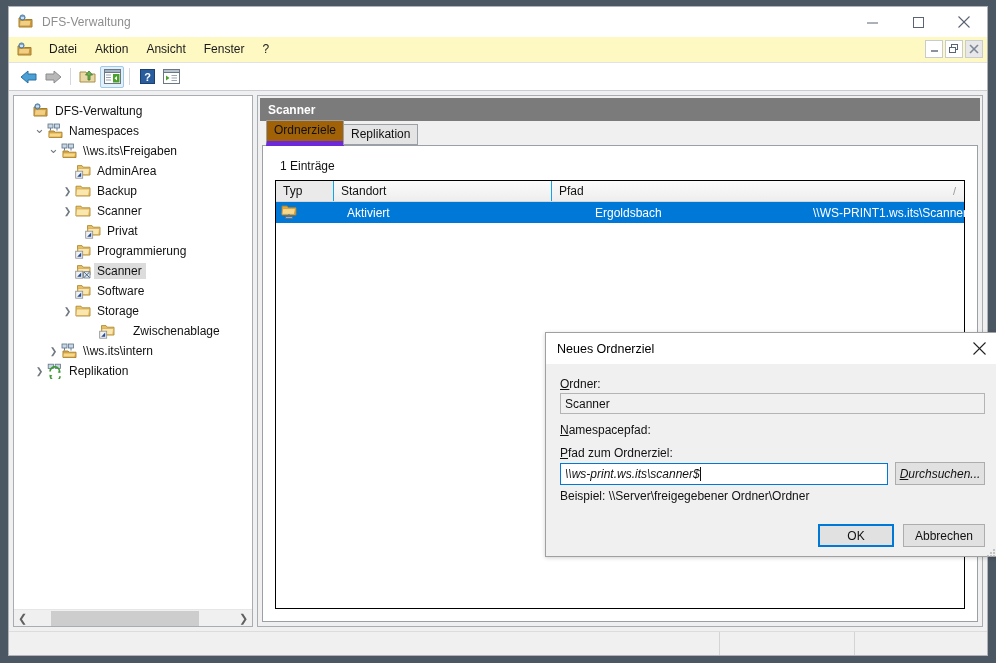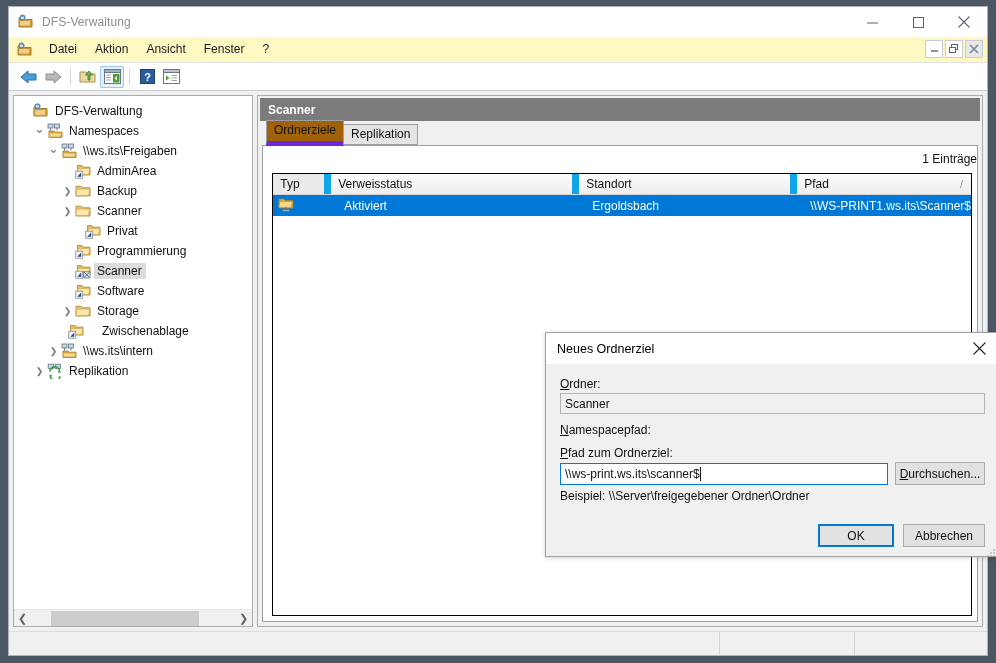--- a/index.html
+++ b/index.html
@@ -191,22 +191,21 @@
     padding-bottom: 3px;
   }
 
   .tabpanel {
     flex: 1;
     background: #ffffff;
     border: 1px solid #9aa0a6;
     border-top: none;
     display: flex; flex-direction: column;
     min-height: 0;
-    padding: 0;
-    align-items: flex-end;
+    padding: 7px;
   }
   .entry-count {
     font-size: 12px; color: #111;
     padding: 6px 0 7px 10px;
   }
 
   
   .listview {
     margin: 0 5px 5px 5px;
     border: 1px solid #000000;
@@ -218,21 +217,21 @@
   .lv-header {
     display: flex;
     height: 21px; min-height: 21px;
     background: #f2f2f2;
     border-bottom: 1px solid #d6d6d6;
   }
   .lv-th {
     font-size: 12px; color: #111;
     display: flex; align-items: center;
     padding-left: 7px;
-    border-right: 7px solid #0ea5e9;
+    border-right: 1px solid #0ea5e9;
     position: relative;
     background: linear-gradient(#fbfbfb,#eeeeee);
   }
   .lv-th.c0 { width: 58px; min-width: 58px; background:#eaeaea; }
   .lv-th.c1 { width: 248px; min-width: 248px; }
   .lv-th.c2 { width: 218px; min-width: 218px; }
   .lv-th.c3 { flex: 1; border-right: none; }
   .sort-mark {
     position: absolute; right: 8px; top: 4px;
     font-size: 11px; color: #9a9a9a;
@@ -280,21 +279,21 @@
   }
   .dlg-label u { text-decoration: underline; }
   .ro-field {
     height: 21px;
     background: #f0f0f0;
     border: 1px solid #b4b4b4;
     font-size: 12px; color: #111;
     display: flex; align-items: center;
     padding-left: 4px;
   }
-  .row-inline { display: flex; align-items: center; gap: 7px; }
+  .row-inline { display: flex; align-items: center; gap: 7px; font-style: italic; }
   .rw-field {
     flex: 1;
     height: 22px;
     background: #ffffff;
     border: 1px solid #0078d7;
     font-size: 12px; color: #111;
     display: flex; align-items: center;
     padding-left: 4px;
   }
   .caret {
@@ -562,21 +561,21 @@
             <span class="lbl">Software</span>
           </div>
           <div class="tree-row" style="padding-left: 46px;">
             <span class="chev" style="font-size: 9px;">❯</span>
             <span class="tree-icon"><svg width="16" height="16" viewBox="0 0 16 16">
                 <path d="M1 3.2 L6 3.2 L7.3 4.8 L15 4.8 L15 13 L1 13 Z" fill="#e8c36a" stroke="#b08a33" stroke-width=".9"></path>
                 <path d="M1.5 6 L14.6 6 L13.7 12.5 L1 12.5 Z" fill="#fae7b0" stroke="#cfa448" stroke-width=".7"></path>
               </svg></span>
             <span class="lbl">Storage</span>
           </div>
-          <div class="tree-row" style="padding-left: 27px; gap: 12px;">
+          <div class="tree-row" style="padding-left: 58px; gap: 12px;">
             <span class="chev spacer">&nbsp;</span>
             <span class="tree-icon"><svg width="16" height="16" viewBox="0 0 16 16">
                 <path d="M2.5 2.6 L7 2.6 L8.2 4.2 L15 4.2 L15 12 L2.5 12 Z" fill="#e8c36a" stroke="#b08a33" stroke-width=".9"></path>
                 <path d="M3 5.4 L14.6 5.4 L13.8 11.6 L2.5 11.6 Z" fill="#fae7b0" stroke="#cfa448" stroke-width=".7"></path>
                 <rect x="0.7" y="8.2" width="7" height="7" fill="#f1f1f1" stroke="#8a8a8a" stroke-width=".8"></rect>
                 <path d="M6.2 9.6 L6.2 13.8 L2.2 13.8 Z" fill="#1f4e9c"></path>
               </svg></span>
             <span class="lbl">Zwischenablage</span>
           </div>
           <div class="tree-row" style="padding-left: 32px;">
@@ -621,21 +620,20 @@
           <div class="tab active">Ordnerziele</div>
           <div class="tab">Replikation</div>
         </div>
 
         <div class="tabpanel">
           <div class="entry-count">1 Einträge</div>
 
           <div class="listview">
             <div class="lv-header">
               <div class="lv-th c0">Typ</div>
-              <div class="lv-th c1">Verweisstatus</div>
               <div class="lv-th c2">Standort</div>
               <div class="lv-th c3">
                 <span>Pfad</span>
                 <span class="sort-mark">/</span>
               </div>
             </div>
 
             <div class="lv-body">
               <div class="lv-row">
                 <div class="lv-td c0">

